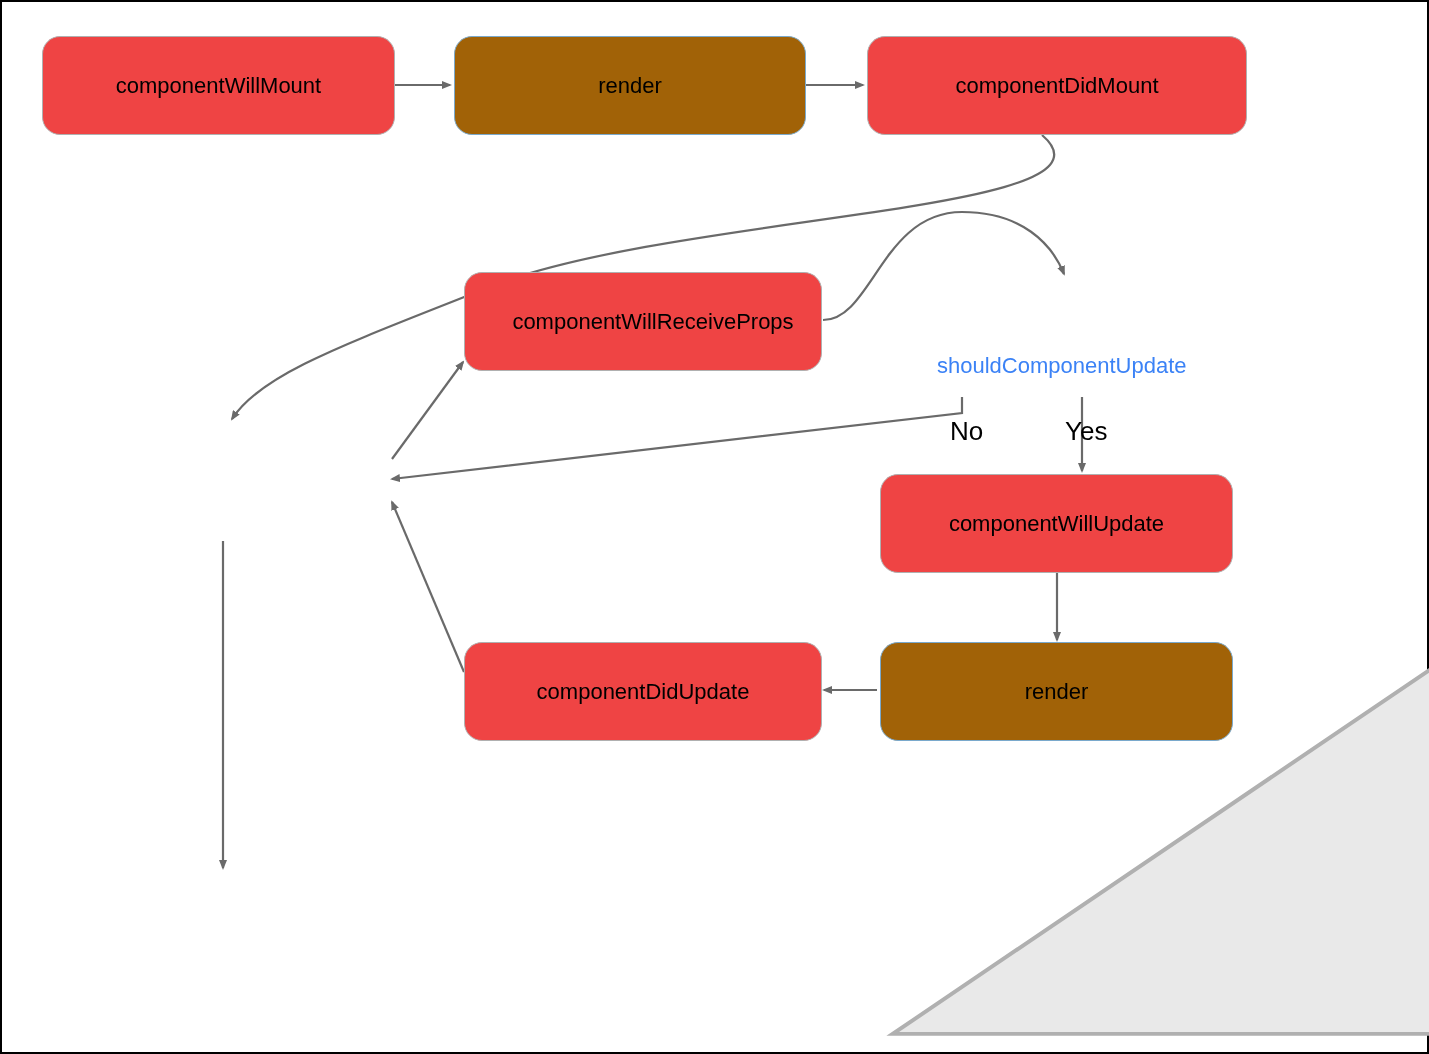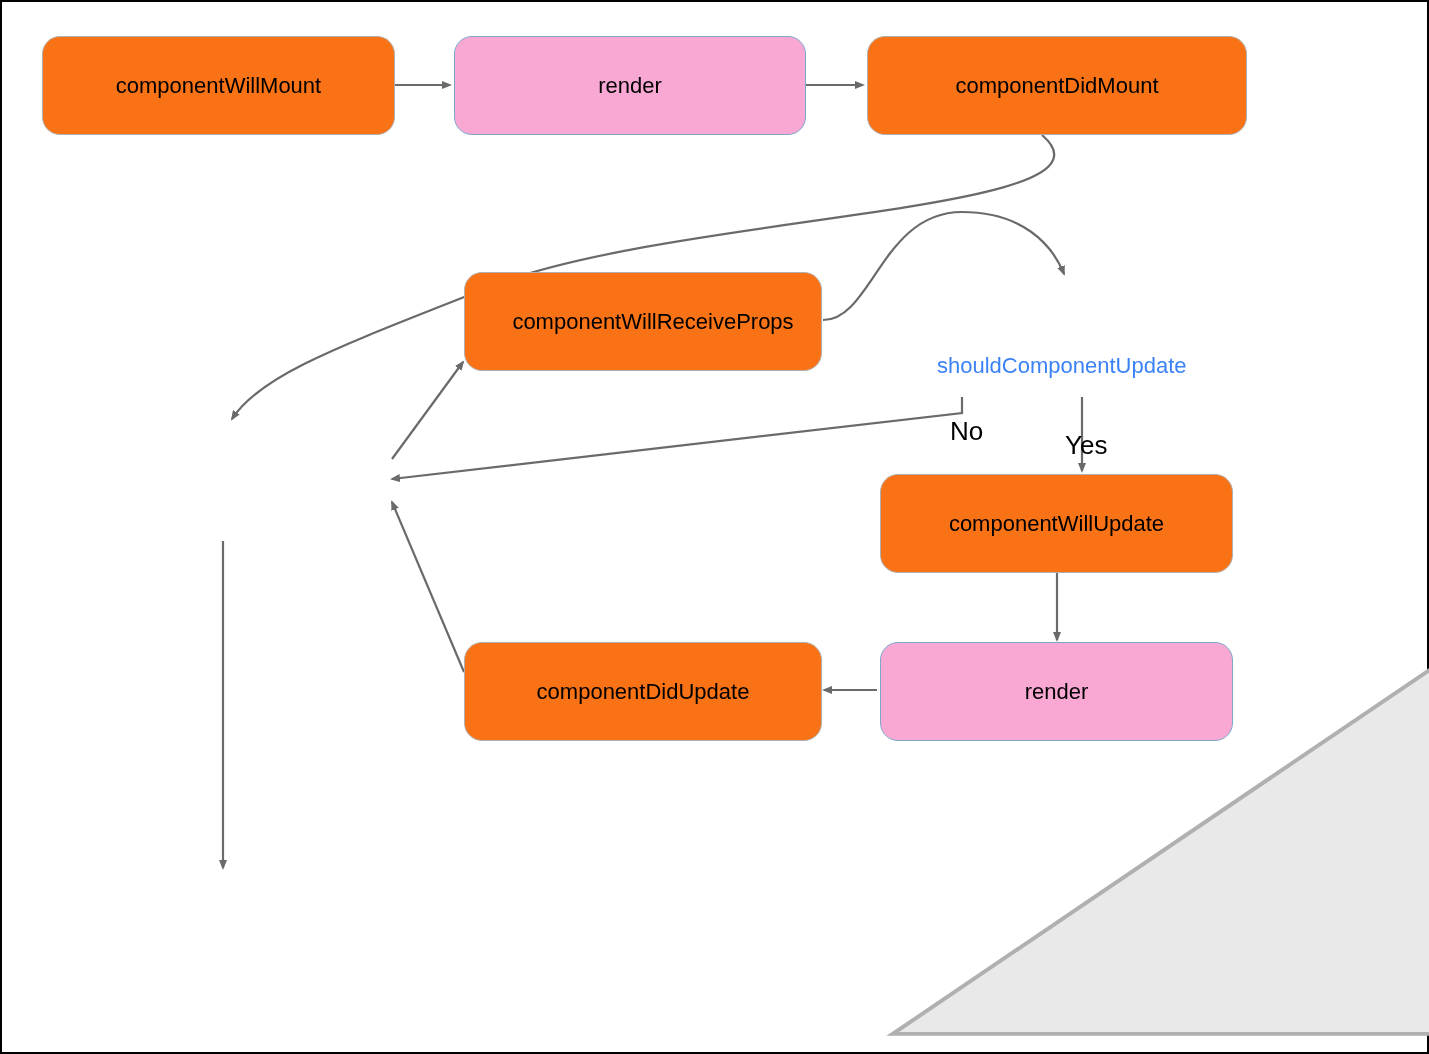--- a/index.html
+++ b/index.html
@@ -21,30 +21,30 @@
     position: absolute;
     top: 0; left: 0;
     width: 1429px;
     height: 1054px;
   }
   .node {
     position: absolute;
     display: flex;
     align-items: center;
     justify-content: center;
-    background: #f97316;
+    background: #ef4444;
     border: 1px solid #b0b0b0;
     border-radius: 18px;
     font-size: 22px;
     color: #000;
     text-align: center;
     box-sizing: border-box;
   }
   .node.blue {
-    background: #f9a8d4;
+    background: #a16207;
     border-color: #7aa9cc;
   }
   .triangle-wrap {
     position: absolute;
   }
   .triangle-label {
     position: absolute;
     font-size: 22px;
     color: #3b82f6;
     text-align: center;
@@ -100,21 +100,21 @@
   <div class="node" style="left:462px; top:270px; width:358px; height:99px;padding-left:20px;">componentWillReceiveProps</div>
 
   <div class="triangle-wrap" style="left:875px; top:268px; width:362px; height:128px;">
     <svg width="362" height="128" viewBox="0 0 362 128" style="position:absolute; left:0; top:0;">
       <polygon points="181,4 358,124 4,124" fill="#e9e9e9" stroke="#b0b0b0" stroke-width="1"></polygon>
     </svg>
   </div>
   <div class="triangle-label" style="left:935px; top:351px; width:242px;">shouldComponentUpdate</div>
 
   <div class="edge-label" style="left:948px; top:414px;">No</div>
-  <div class="edge-label" style="left:1063px; top:428px;">Yes</div>
+  <div class="edge-label" style="left:1063px; top:414px;">Yes</div>
 
 
   <div class="node" style="left:878px; top:472px; width:353px; height:99px;">componentWillUpdate</div>
 
   <div class="node" style="left:462px; top:640px; width:358px; height:99px;">componentDidUpdate</div>
 
   <div class="node blue" style="left:878px; top:640px; width:353px; height:99px;">render</div>
 
 
 </div>

